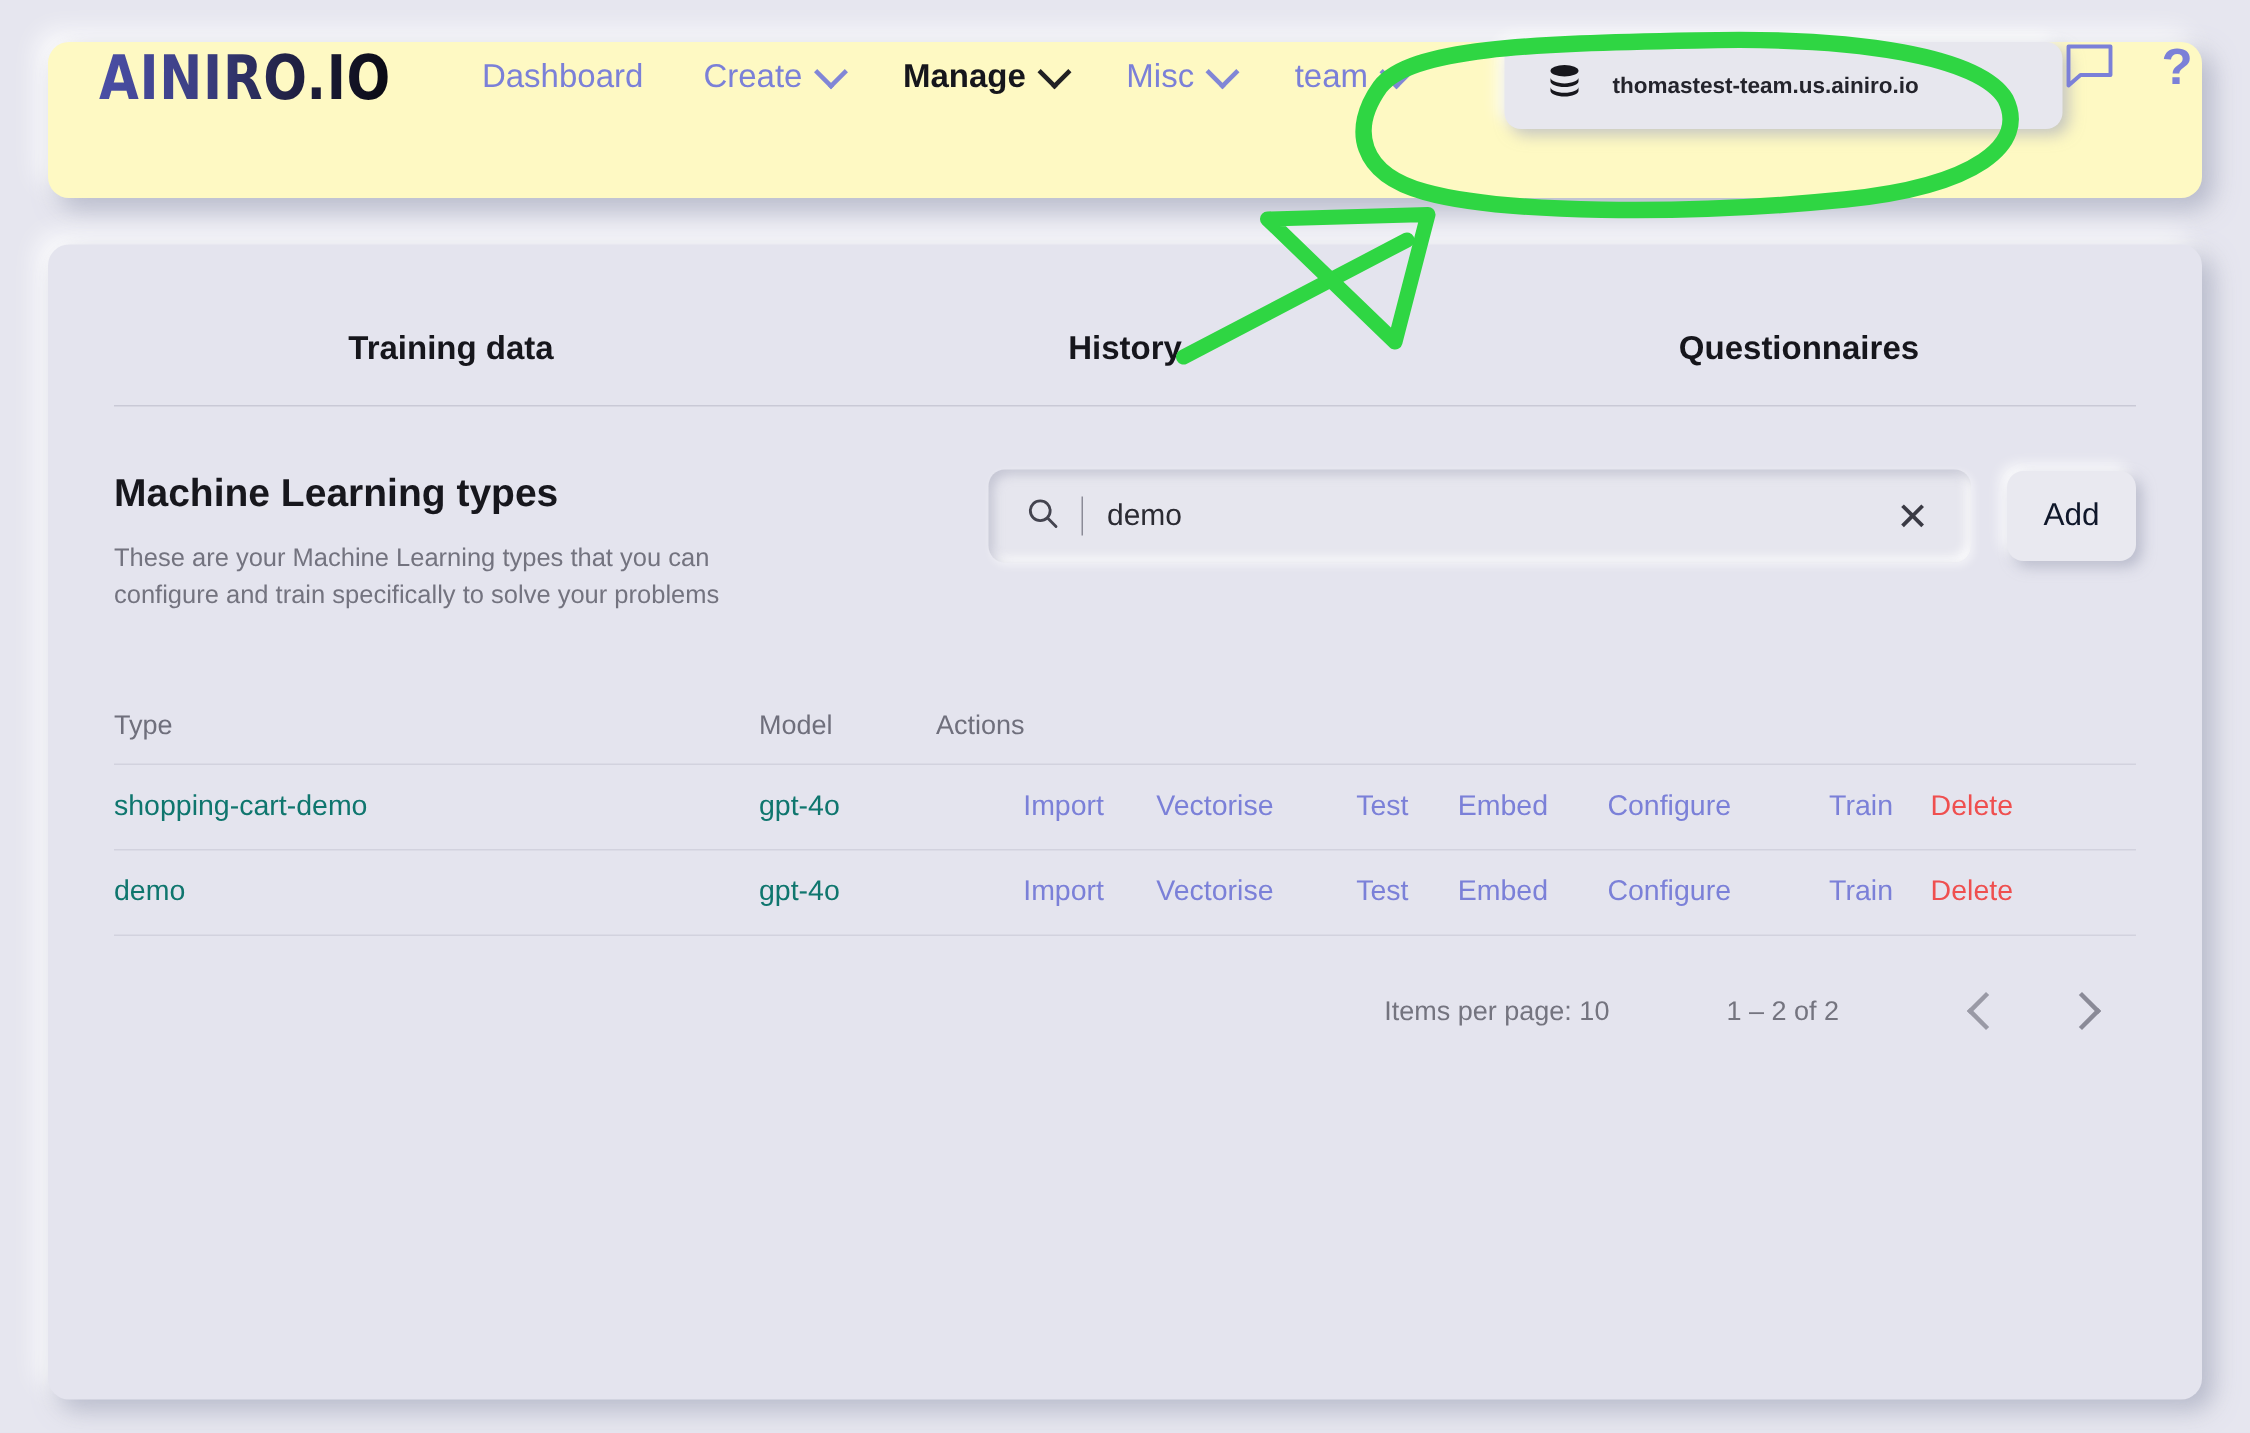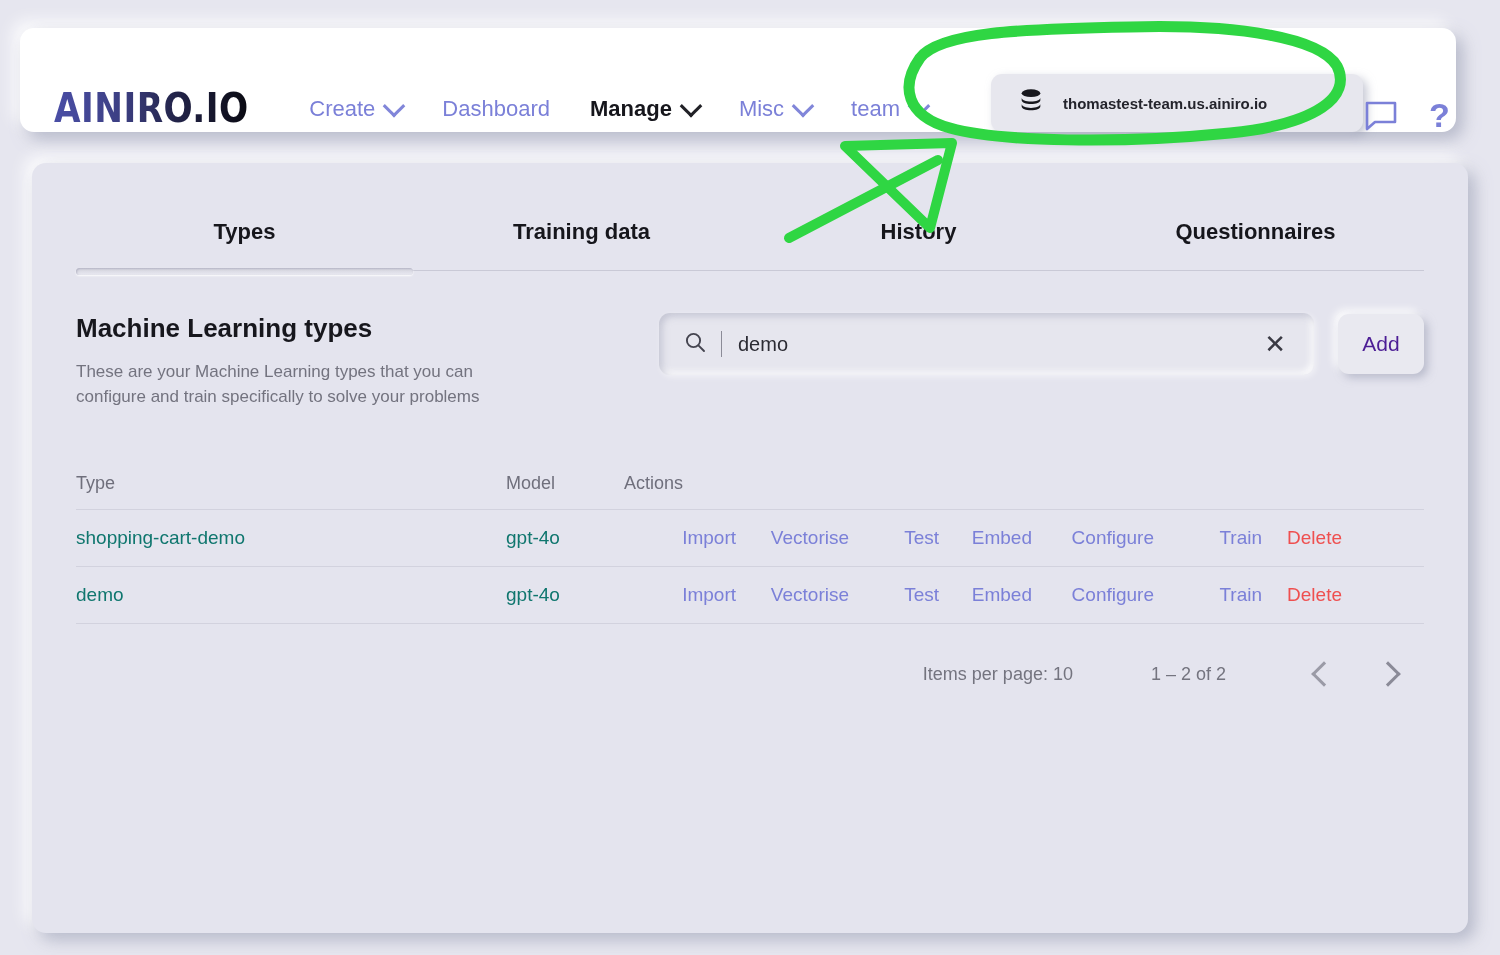--- a/index.html
+++ b/index.html
@@ -12,30 +12,30 @@
     background: #e6e6ef;
     font-family: "Liberation Sans", sans-serif;
     -webkit-font-smoothing: antialiased;
     overflow: hidden;
     position: relative;
   }
 
   
   .topbar {
     position: absolute;
-    left: 20px;
+    left: 32px;
     top: 28px;
     width: 1436px;
     height: 104px;
-    background: #ffffff;
+    background: #fef9c3;
     border-radius: 14px;
     box-shadow: 7px 7px 16px rgba(163,166,186,0.70),
                -7px -7px 16px rgba(255,255,255,0.92);
     display: flex;
-    align-items: flex-end;
+    align-items: flex-start;
     box-sizing: border-box;
     padding: 0 34px;
   }
 
   .maincard {
     position: absolute;
     left: 32px;
     top: 163px;
     width: 1436px;
     height: 770px;
@@ -211,21 +211,21 @@
     padding: 0 4px; font-weight: 300;
   }
   .addbtn {
     width: 86px; height: 60px;
     background: #e9e9f0;
     border: none;
     border-radius: 11px;
     box-shadow: 4px 4px 9px rgba(163,166,186,0.65),
                -4px -4px 9px rgba(255,255,255,0.95);
     font-size: 21px;
-    color: #4c1d95;
+    color: #0f172a;
     cursor: pointer;
     font-family: "Liberation Sans", sans-serif;
   }
 
   
   .table { padding: 0 44px; margin-top: 48px; }
   .trow {
     display: flex;
     align-items: center;
     height: 56px;
@@ -286,25 +286,25 @@
   }
 </style>
 </head>
 <body>
 
 <div class="topbar">
   <div class="logo">AINIRO.IO</div>
 
   <div class="nav">
     <div class="navitem">
+      <span>Dashboard</span>
+    </div>
+    <div class="navitem">
       <span>Create</span>
       <span class="chev"></span>
-    </div>
-    <div class="navitem">
-      <span>Dashboard</span>
     </div>
     <div class="navitem active">
       <span>Manage</span>
       <span class="chev"></span>
     </div>
     <div class="navitem">
       <span>Misc</span>
       <span class="chev"></span>
     </div>
     <div class="navitem">
@@ -330,23 +330,20 @@
     <svg width="36" height="32" viewBox="0 0 36 32" fill="none" stroke="#7b80d8" stroke-width="2.6">
       <path d="M4 3h28v19H12l-8 7z" stroke-linejoin="round"></path>
     </svg>
   </div>
   <div class="helpicon">?</div>
 </div>
 
 <div class="maincard">
 
   <div class="tabs">
-    <div class="tab active">
-      <span>Types</span>
-    </div>
     <div class="tab">
       <span>Training data</span>
     </div>
     <div class="tab">
       <span>History</span>
     </div>
     <div class="tab">
       <span>Questionnaires</span>
     </div>
   </div>

